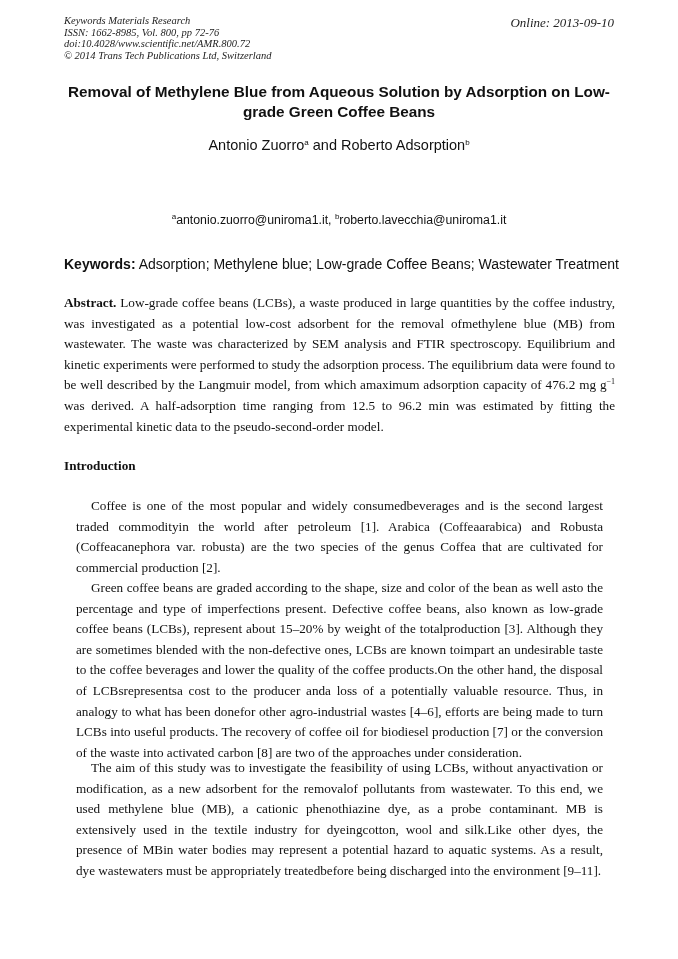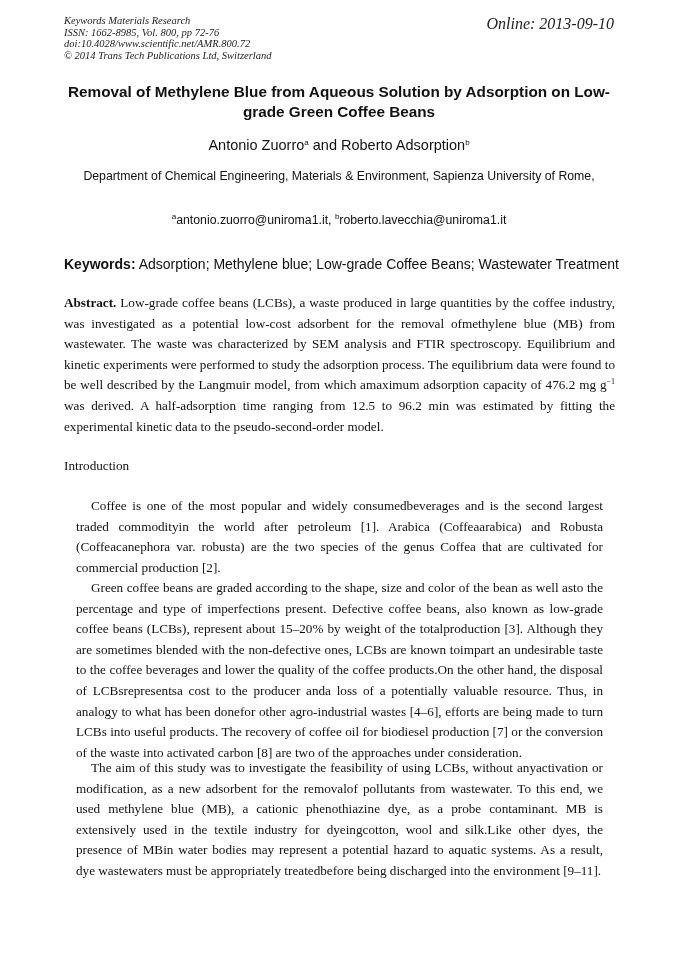--- a/index.html
+++ b/index.html
@@ -1,29 +1,29 @@
 <!DOCTYPE html>
 <html><head>
 <meta charset="utf-8">
 <style>
   html, body { margin:0; padding:0; background:#ffffff; }
   body { width:678px; height:959px; position:relative; overflow:hidden; color:#111; }
   .hdr { position:absolute; left:64px; top:15px; font-family:"Liberation Serif", serif; font-style:italic; font-size:10.5px; line-height:11.5px; color:#222; }
-  .online { position:absolute; right:64px; top:15px; font-family:"Liberation Serif", serif; font-style:italic; font-size:16px; color:#222; }
+  .online { position:absolute; right:64px; top:15px; font-family:"Liberation Serif", serif; font-style:italic; font-size:13px; color:#222; }
   .title { position:absolute; left:64px; width:550px; top:82px; text-align:center; font-family:"Liberation Sans", sans-serif; font-weight:bold; font-size:15.3px; line-height:20px; }
   .authors { position:absolute; left:64px; width:550px; top:137px; text-align:center; font-family:"Liberation Sans", sans-serif; font-size:14.5px; }
   .affil { position:absolute; left:64px; width:550px; top:166px; text-align:center; font-family:"Liberation Sans", sans-serif; font-size:12.3px; line-height:21px; }
   .emails { position:absolute; left:64px; width:550px; top:213px; text-align:center; font-family:"Liberation Sans", sans-serif; font-size:12.3px; }
   sup { font-size:8px; vertical-align:5px; line-height:0; }
   .kw { position:absolute; left:64px; top:256px; font-family:"Liberation Sans", sans-serif; font-size:14px; }
   .kw b { font-weight:bold; }
   .body { position:absolute; left:64px; width:551px; font-family:"Liberation Serif", serif; font-size:13.2px; line-height:20.6px; text-align:justify; }
   .abstract { top:293px; }
   .abstract b { font-weight:bold; }
-  .h-intro { position:absolute; left:64px; top:458px; font-family:"Liberation Serif", serif; font-weight:normal; font-size:13.2px; }
+  .h-intro { position:absolute; left:64px; top:458px; font-family:"Liberation Serif", serif; font-weight:bold; font-size:13.2px; }
   .p1 { top:484px; }
   .p2 { top:566px; }
   .p3 { top:746px; }
   p { margin:12px; text-indent:15px; }
 </style>
 </head>
 <body>
 
 <div class="hdr">
   <div>Keywords Materials Research</div>
@@ -31,21 +31,20 @@
   <div>doi:10.4028/www.scientific.net/AMR.800.72</div>
   <div>© 2014 Trans Tech Publications Ltd, Switzerland</div>
 </div>
 <div class="online">Online: 2013-09-10</div>
 
 <div class="title">Removal of Methylene Blue from Aqueous Solution by Adsorption on Low-grade Green Coffee Beans</div>
 
 <div class="authors"><span>Antonio Zuorro</span><sup>a</sup><span> and </span><span>Roberto Adsorption</span><sup>b</sup></div>
 
 <div class="affil">
-  <div>Department of Chemical Engineering, Materials &amp; Environment, Sapienza University of Rome,</div>
 </div>
 
 <div class="emails"><sup>a</sup><span>antonio.zuorro@uniroma1.it, </span><sup>b</sup><span>roberto.lavecchia@uniroma1.it</span></div>
 
 <div class="kw"><b>Keywords:</b><span> Adsorption; Methylene blue; Low-grade Coffee Beans; Wastewater Treatment</span></div>
 
 <div class="body abstract"><b>Abstract.</b><span> Low-grade coffee beans (LCBs), a waste produced in large quantities by the coffee industry, was investigated as a potential low-cost adsorbent for the removal ofmethylene blue (MB) from wastewater. The waste was characterized by SEM analysis and FTIR spectroscopy. Equilibrium and kinetic experiments were performed to study the adsorption process. The equilibrium data were found to be well described by the Langmuir model, from which amaximum adsorption capacity of 476.2 mg g</span><sup>−1</sup><span> was derived. A half-adsorption time ranging from 12.5 to 96.2 min was estimated by fitting the experimental kinetic data to the pseudo-second-order model.</span></div>
 
 <div class="h-intro">Introduction</div>
 

